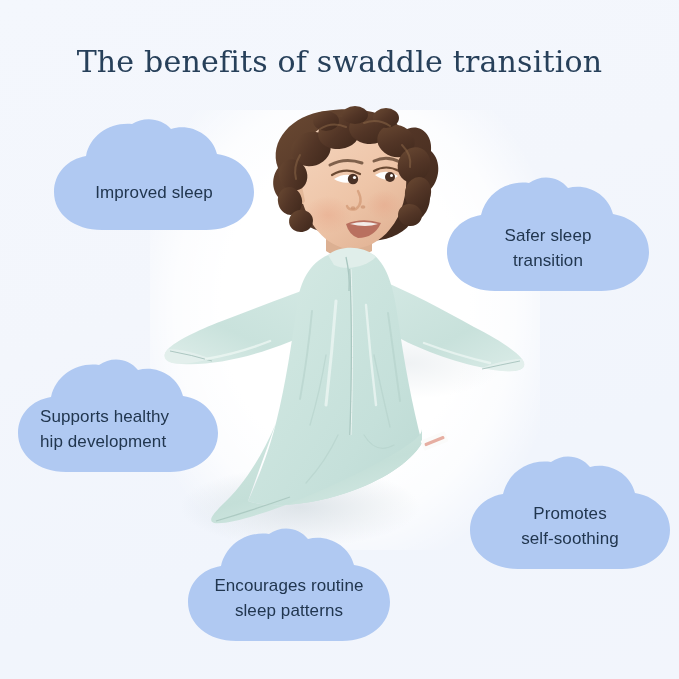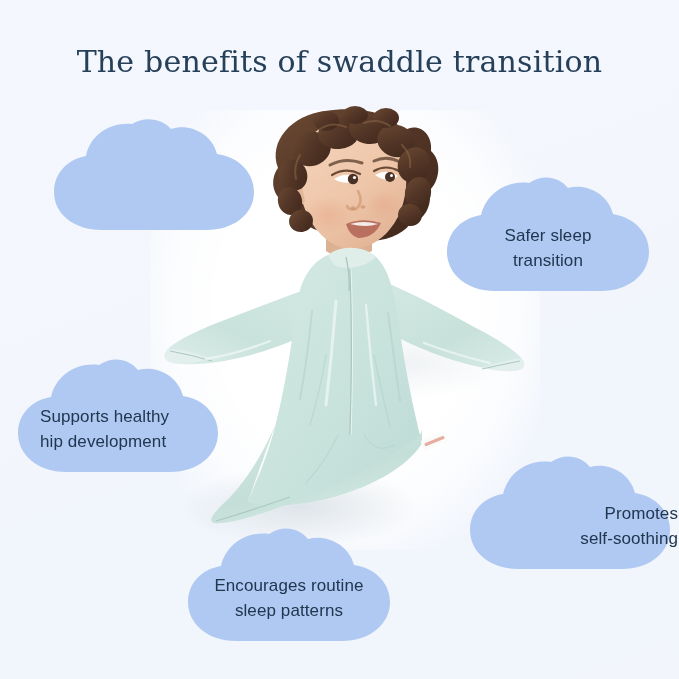--- a/index.html
+++ b/index.html
@@ -75,21 +75,21 @@
   #cloud-safer-sleep         { left: 437px; top: 175px; width: 222px; height: 120px; }
   #cloud-safer-sleep .cloud-text { top: 48px; }
 
   #cloud-hip-development     { left: 10px;  top: 358px; width: 216px; height: 118px; }
   #cloud-hip-development .cloud-text { top: 46px; text-align: left; padding-left: 30px; box-sizing: border-box; }
 
   #cloud-routine-sleep       { left: 180px; top: 527px; width: 218px; height: 118px; }
   #cloud-routine-sleep .cloud-text { top: 46px; }
 
   #cloud-self-soothing       { left: 462px; top: 455px; width: 216px; height: 118px; }
-  #cloud-self-soothing .cloud-text { top: 46px; text-align: right; }
+  #cloud-self-soothing .cloud-text { top: 46px; }
 
   
   #baby-photo {
     position: absolute;
     left: 150px;
     top: 105px;
     width: 390px;
     height: 450px;
   }
   #baby-photo svg { display: block; }
@@ -289,20 +289,21 @@
     <svg width="220" height="116" viewBox="0 0 220 116" xmlns="http://www.w3.org/2000/svg">
       <path d="M58 112
                C30 112, 10 96, 10 74
                C10 55, 24 41, 42 38
                C46 17, 66 4, 88 6
                C100 -2, 118 0, 127 11
                C146 5, 168 16, 173 36
                C195 39, 210 55, 210 74
                C210 96, 190 112, 162 112 Z" fill="#b0c9f2"></path>
     </svg>
+    <div class="cloud-text">Improved sleep</div>
   </div>
 
   <div class="cloud" id="cloud-safer-sleep">
     <svg width="222" height="120" viewBox="0 0 222 120" xmlns="http://www.w3.org/2000/svg">
       <path d="M58 116
                C30 116, 10 99, 10 77
                C10 57, 25 43, 44 40
                C49 18, 70 5, 92 8
                C104 -1, 122 1, 131 13
                C150 8, 171 19, 176 39

